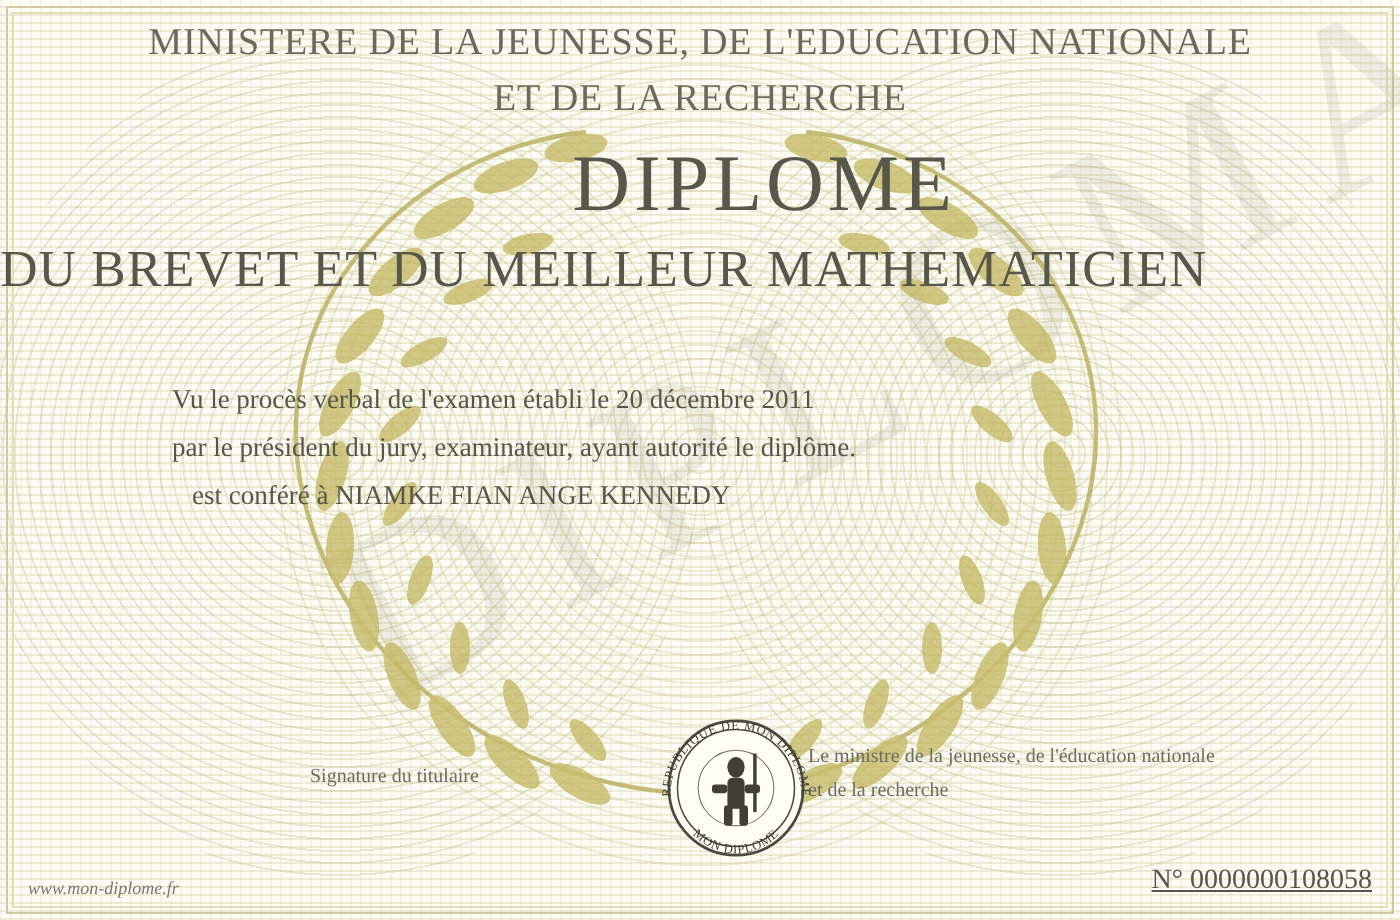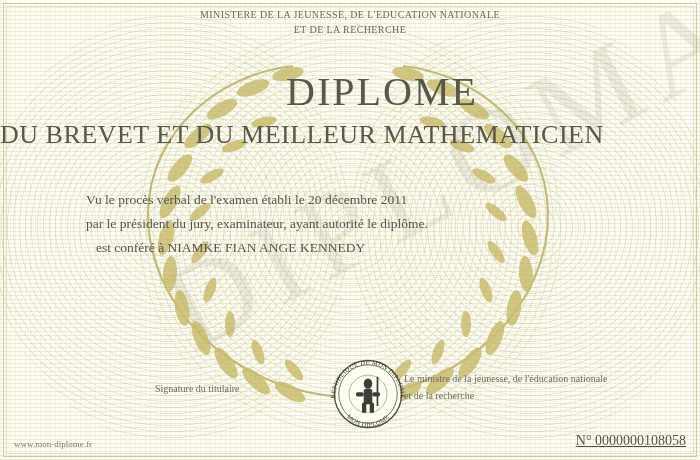--- a/index.html
+++ b/index.html
@@ -96,21 +96,21 @@
   .content {
     position: absolute;
     inset: 0;
   }
   .ministry {
     position: absolute;
     top: 8px;
     left: 0;
     width: 700px;
     text-align: center;
-    font-size: 10px;
+    font-size: 19px;
     font-variant: small-caps;
     letter-spacing: 0.4px;
     color: #6a6a5c;
     line-height: 1.45;
   }
   .title-main {
     position: absolute;
     top: 68px;
     left: 0;
     width: 700px;
@@ -166,20 +166,21 @@
     font-size: 10px;
     line-height: 1.65;
     color: #6c6c5f;
   }
   .footer-left {
     position: absolute;
     bottom: 11px;
     left: 14px;
     font-size: 9px;
     color: #7a7a6c;
+    font-style: italic;
   }
   .footer-right {
     position: absolute;
     bottom: 11px;
     right: 14px;
     font-size: 14px;
     color: #55554a;
     text-decoration: underline;
   }
 

